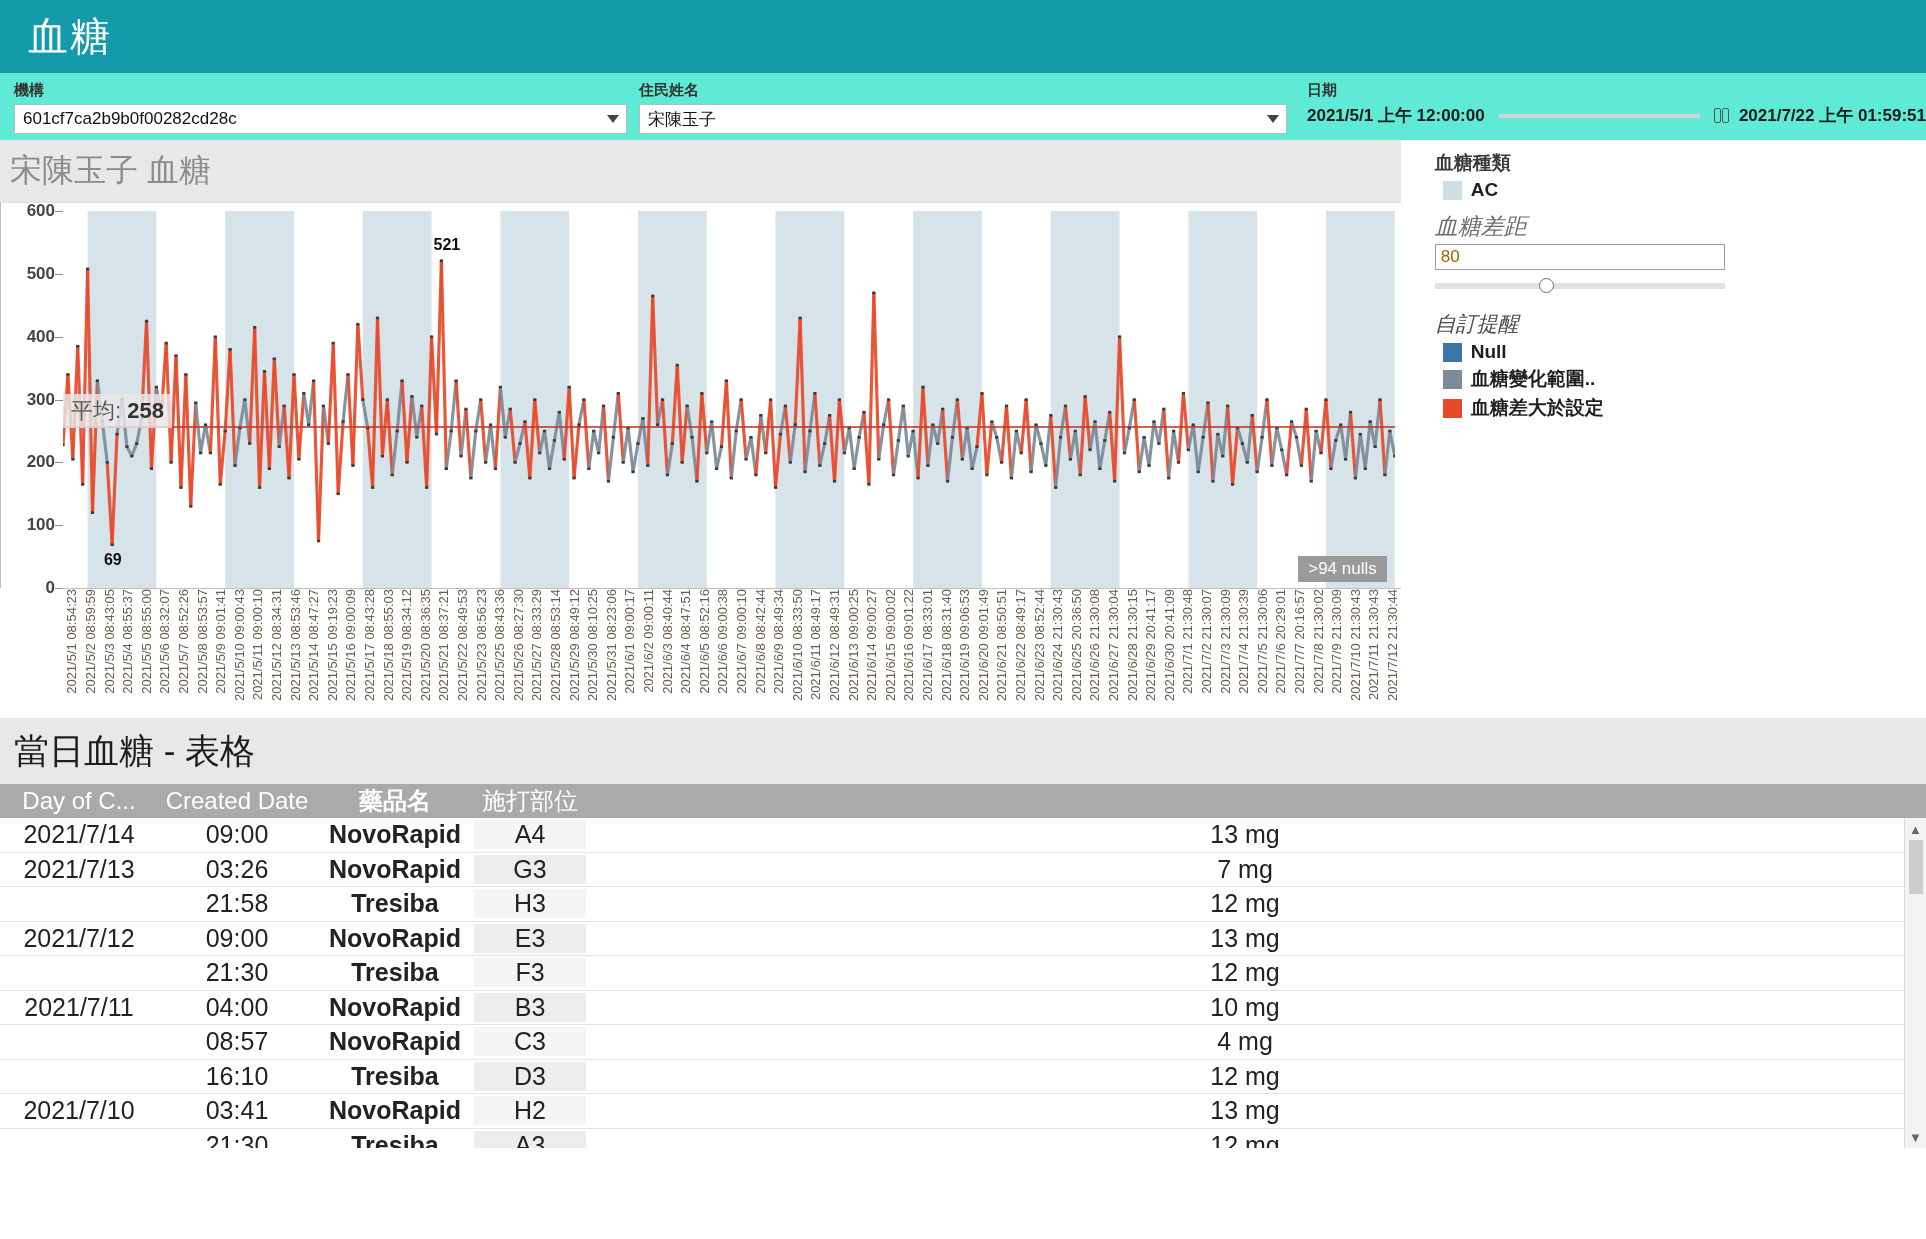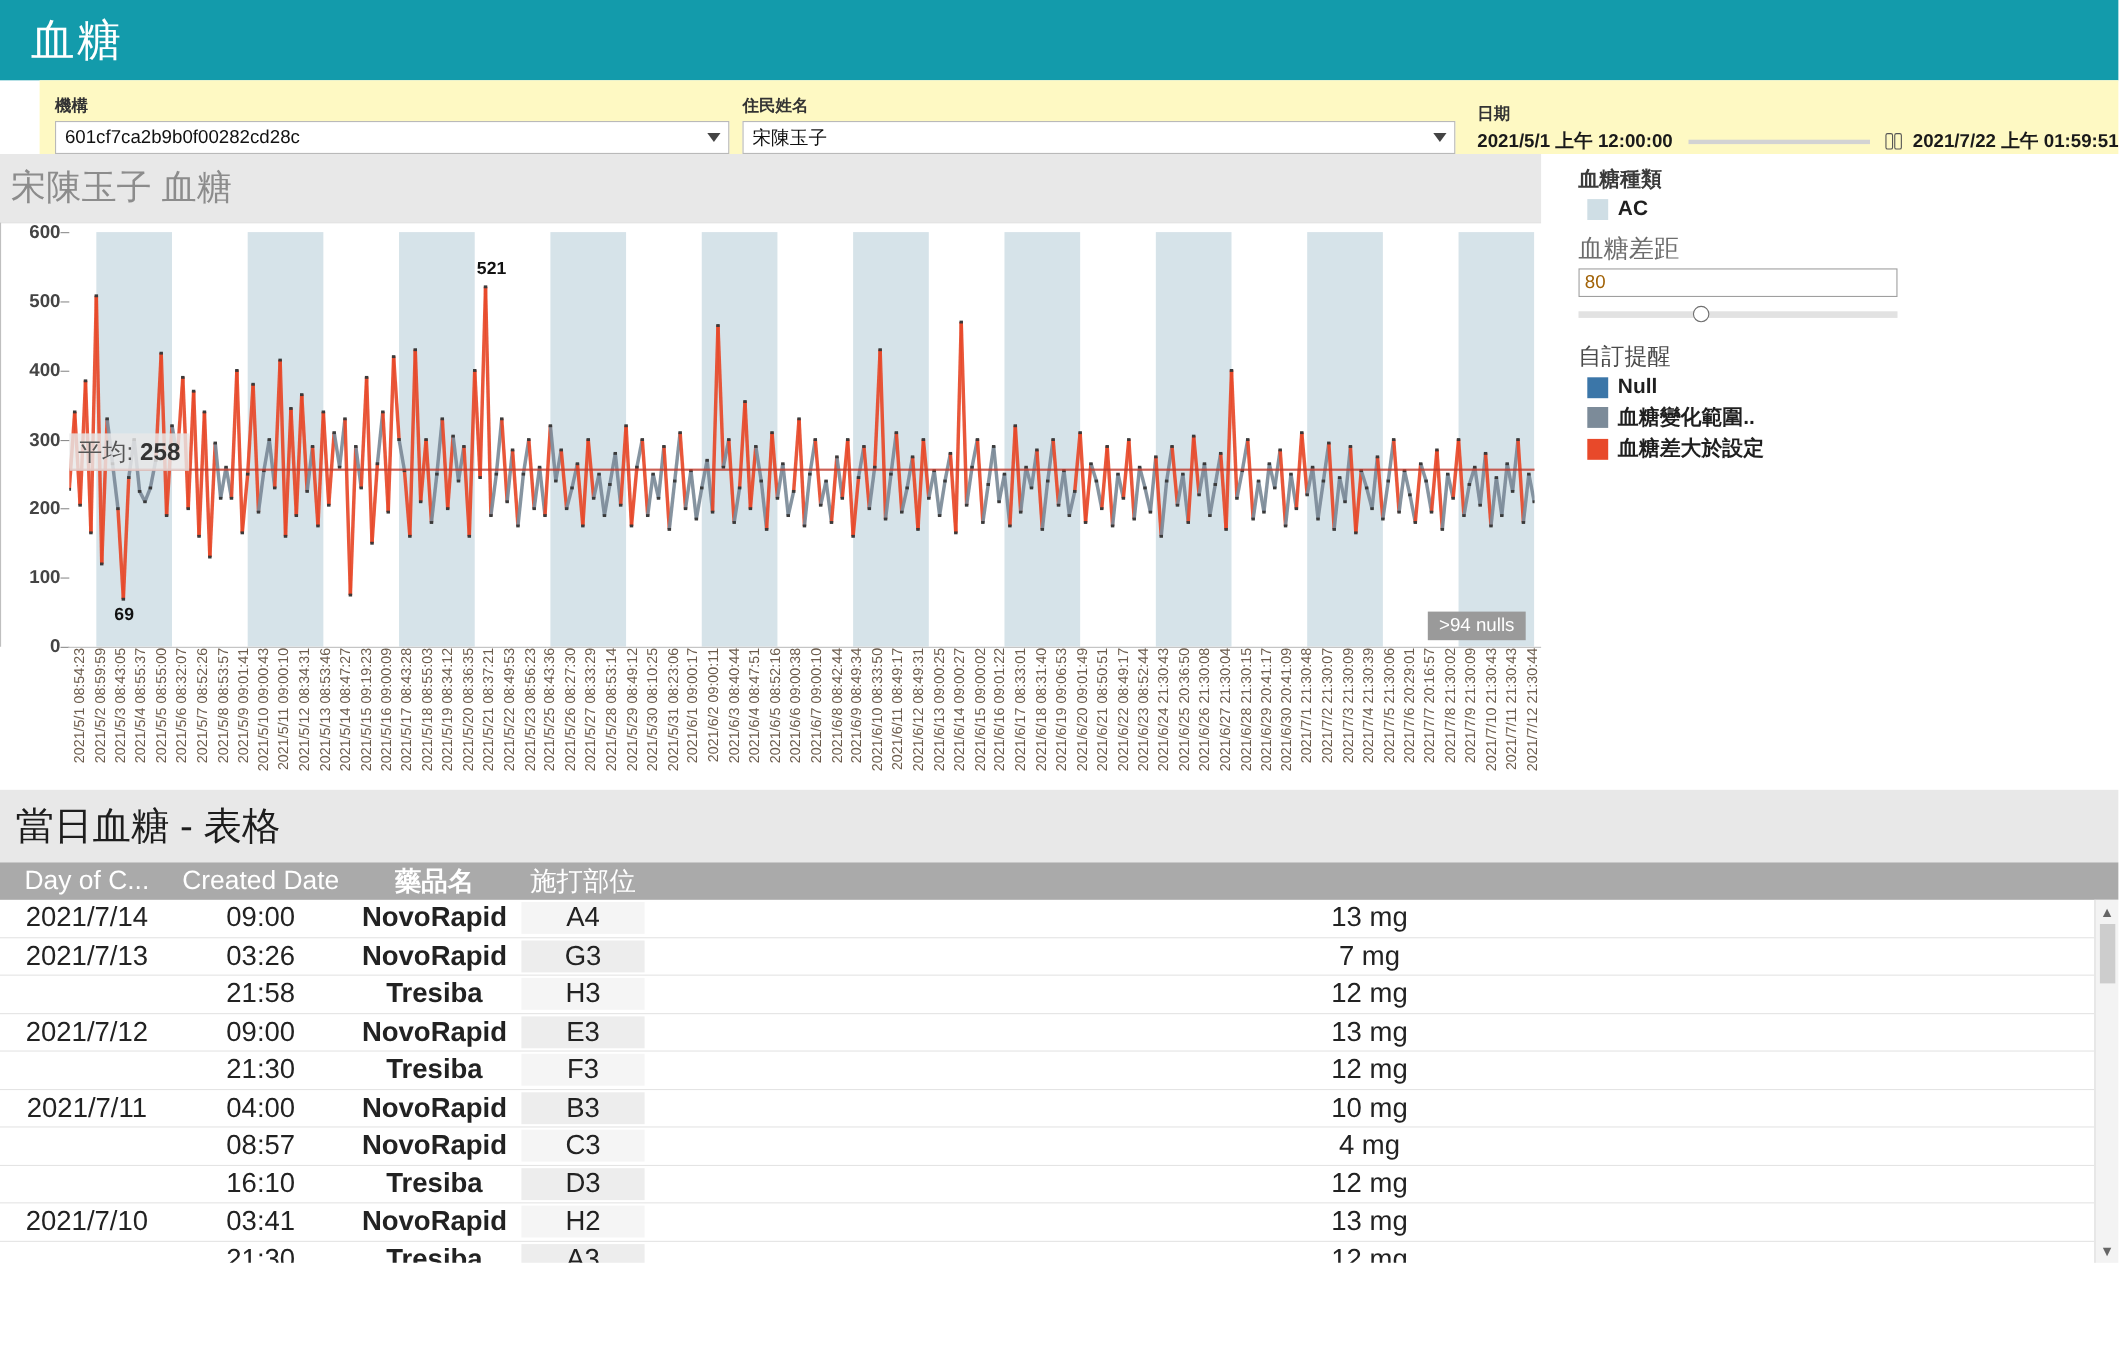--- a/index.html
+++ b/index.html
@@ -4,21 +4,21 @@
 <style>
   * { box-sizing: border-box; margin:0; padding:0; }
   html,body { width:1926px; height:1239px; overflow:hidden; background:#fff;
     font-family:"Liberation Sans","DejaVu Sans",sans-serif; }
 
   
   .app-header{height:73px;background:#139bab;display:flex;align-items:center;padding-left:28px;}
   .app-title{color:#fff;font-size:40px;font-weight:400;letter-spacing:2px;}
 
   
-  .filter-bar{height:67px;display:flex;align-items:flex-end;padding:8px 0 0 0;background:#fef9c3;margin-left:36px;}
+  .filter-bar{height:67px;display:flex;align-items:flex-start;padding:8px 0 0 0;background:#5eead4;}
   .filter-group{padding-left:14px;}
   .filter-label{font-size:15px;color:#333;font-weight:bold;margin-bottom:4px;display:block;}
   .combo{position:relative;border:1px solid #b9b9b9;height:30px;background:#fff;display:flex;align-items:center;}
   .combo .val{font-size:17px;color:#111;padding-left:8px;white-space:nowrap;overflow:hidden;}
   .combo .caret{position:absolute;right:7px;top:50%;transform:translateY(-50%);
      width:0;height:0;border-left:6px solid transparent;border-right:6px solid transparent;border-top:8px solid #444;}
   #org-group{width:625px;}
   #org-group .combo{width:613px;}
   #res-group{width:660px;}
   #res-group .combo{width:648px;}
@@ -48,21 +48,21 @@
   .pk-label{position:absolute;font-size:16px;font-weight:bold;color:#111;transform:translateX(-50%);}
 
   .xaxis{position:relative;height:130px;border-top:1px solid #bfbfbf;margin-left:62px;overflow:hidden;}
   .xtick{position:absolute;top:0;font-size:13px;color:#6b5b4b;
      writing-mode:vertical-rl;transform:rotate(180deg);white-space:nowrap;
      font-family:"Liberation Sans",sans-serif;letter-spacing:0px;}
 
   
   .legend-col{width:506px;padding:10px 0 0 8px;margin-left:26px;}
   .lg-head{font-size:19px;color:#3a3a3a;font-weight:bold;margin-bottom:2px;}
-  .lg-head-light{font-size:23px;color:#6d6d6d;font-weight:400;margin:10px 0 2px 0;}
+  .lg-head-light{font-size:23px;color:#6d6d6d;font-weight:400;margin:10px 0 2px 0;font-style:italic;}
   .lg-item{display:flex;align-items:center;gap:9px;margin:3px 0 3px 8px;}
   .swatch{width:19px;height:19px;display:inline-block;}
   .lg-text{font-size:19px;color:#1f1f1f;font-weight:bold;}
   .num-input{width:290px;height:26px;border:1px solid #9f9f9f;background:#fff;
      font-size:17px;color:#a16207;padding-left:5px;display:flex;align-items:center;}
   .slider2{width:290px;height:22px;position:relative;margin-top:4px;}
   .slider2 .bar{position:absolute;top:9px;left:0;right:0;height:6px;background:#e2e2e2;}
   .slider2 .knob{position:absolute;top:4px;left:36%;width:15px;height:15px;border-radius:50%;
      background:#fff;border:1.5px solid #6f6f6f;}
 

